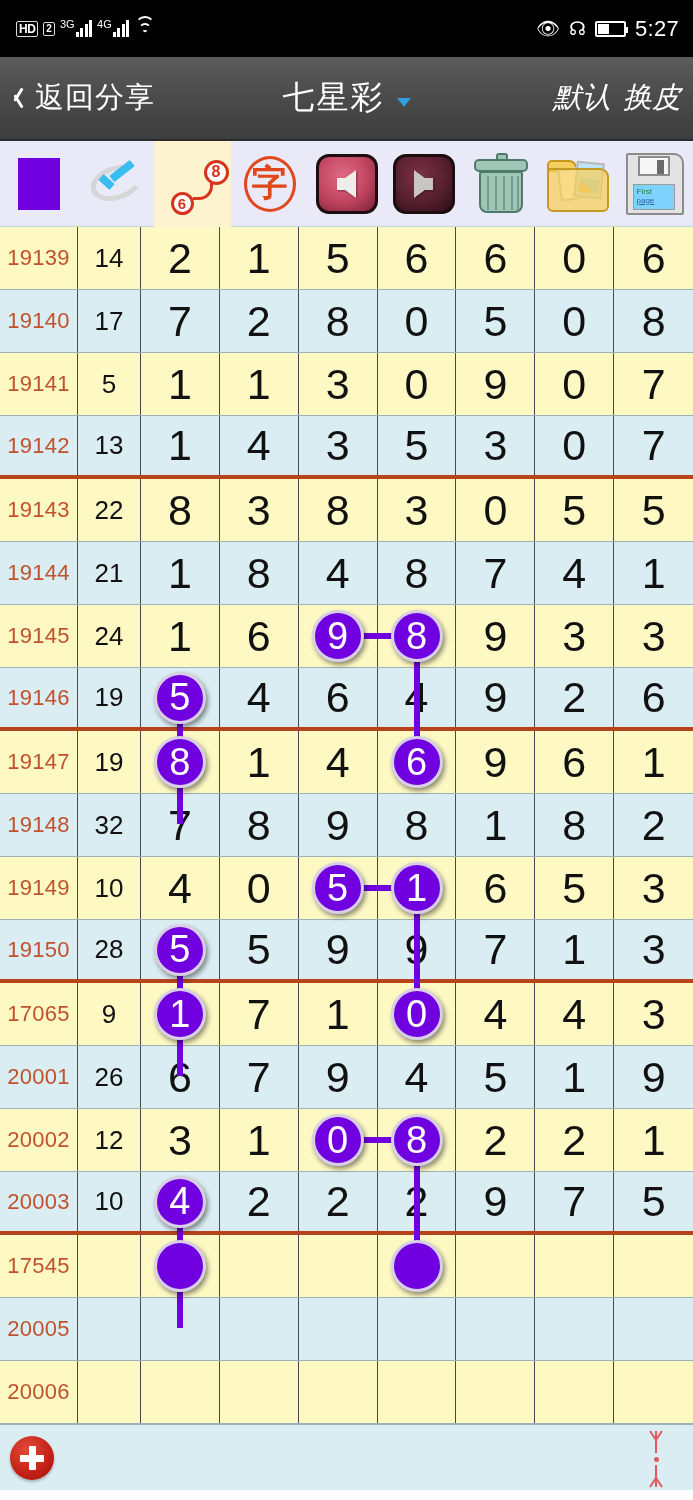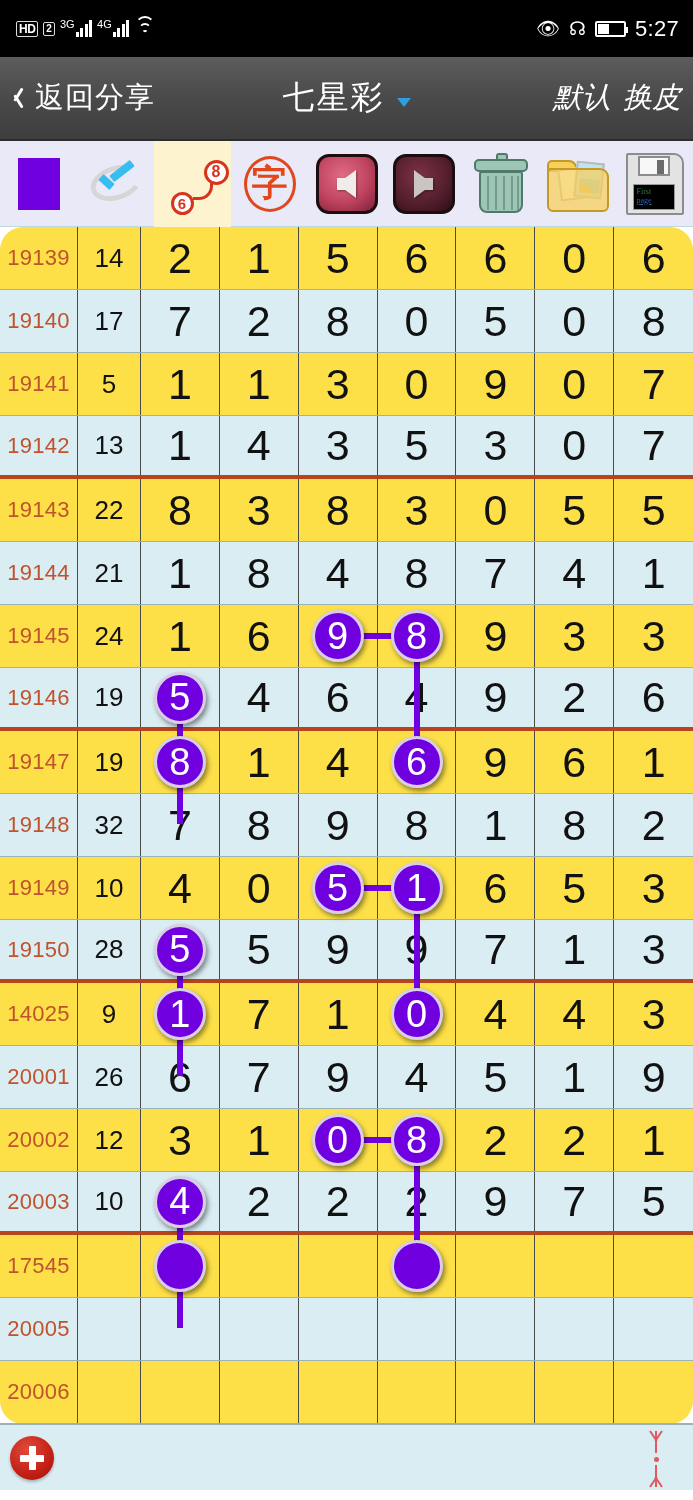--- a/index.html
+++ b/index.html
@@ -211,28 +211,28 @@
   .disk-shutter {
     position:absolute; left:12px; top:3px; width: 32px; height: 20px;
     background:#f7f7f7; border:2px solid #8c8c8c;
   }
   .disk-shutter::after {
     content:""; position:absolute; right:4px; top:2px; width:7px;height:14px;
     background:#6b6b6b;
   }
   .disk-label {
     position:absolute; left:7px; bottom:5px; width: 42px; height: 26px;
-    background:#000000; border:1.5px solid #9a9a9a;
+    background:#7dd3fc; border:1.5px solid #9a9a9a;
     font-size:8px; color:#2d7a3e; padding:2px 3px; line-height:9px;
-    font-family:Liberation Serif, serif;
+    font-family:Liberation Sans, sans-serif;
   }
   .disk-label u { color:#2f5fa8; }
 
   
-  .table-area { background:#fde047;border-radius:23px; }
+  .table-area { background:#fef9c3; }
   .lotrow {
     display: flex; height: 63px; align-items: stretch;
     border-bottom: 1px solid #9bb3b8;
     position: relative;
   }
   .lotrow.alt { background: #daedf2; }
   .lotrow.redline { border-bottom: 4px solid #b7441a; text-align: center; }
   .cell {
     display:flex; align-items:center; justify-content:center;
     border-right: 1.5px solid #4a4a4a; position:relative;
@@ -739,21 +739,21 @@
           <span>7</span>
         </div>
         <div class="cell c-num">
           <span>1</span>
         </div>
         <div class="cell c-num">
           <span>3</span>
         </div>
       </div>
       <div class="lotrow">
-        <div class="cell c-issue">14025</div>
+        <div class="cell c-issue">17065</div>
         <div class="cell c-sum">9</div>
         <div class="cell c-num">
           <span class="ball">1</span>
         </div>
         <div class="cell c-num">
           <span>7</span>
         </div>
         <div class="cell c-num">
           <span>1</span>
         </div>

